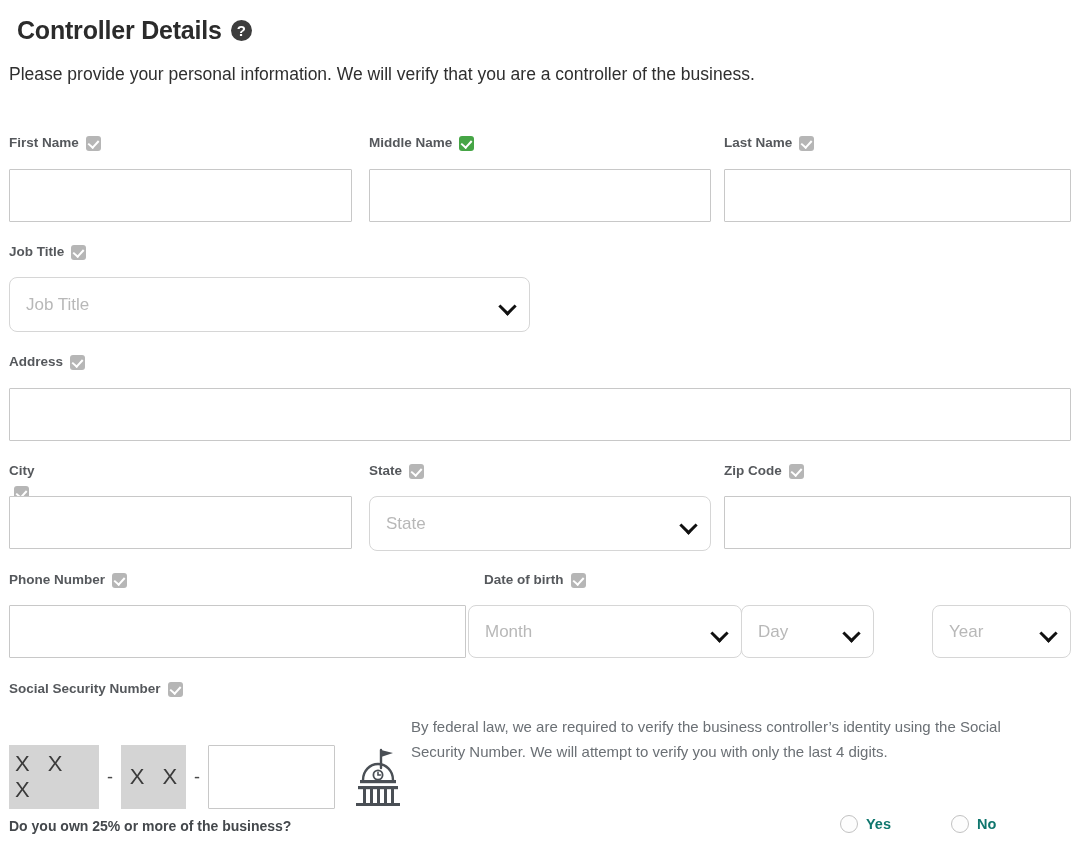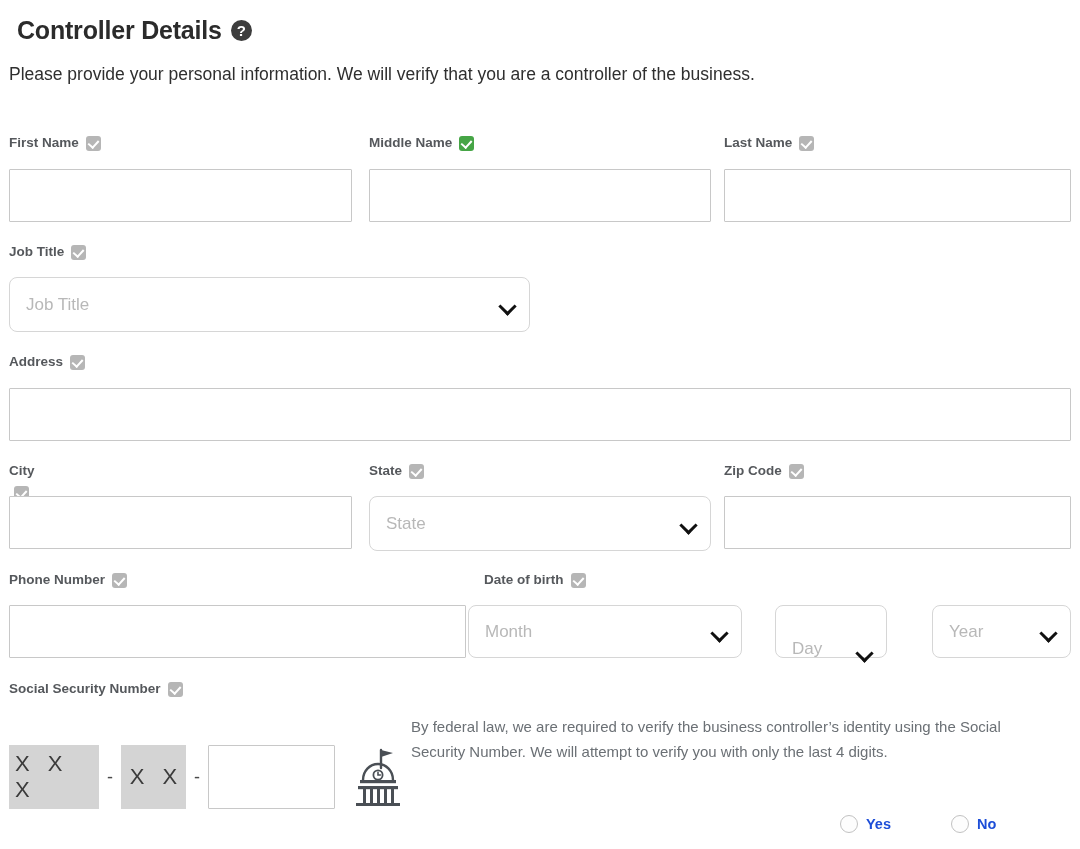--- a/index.html
+++ b/index.html
@@ -211,21 +211,21 @@
     color: #44484c;
   }
   .radio-group {
     position: absolute;
     top: 815px;
     display: flex;
     align-items: center;
     gap: 8px;
     font-size: 14.5px;
     font-weight: bold;
-    color: #1d4ed8;
+    color: #0f766e;
     cursor: pointer;
   }
   .radio-group.yes { left: 840px; }
   .radio-group.no  { left: 951px; }
   .radio-circle {
     width: 18px;
     height: 18px;
     border-radius: 50%;
     border: 1px solid #c2c2c2;
     background: #fdfdfd;
@@ -304,21 +304,21 @@
   <input class="text-input" style="left: 9px; top: 605px; width: 457px; height: 53px;" placeholder="">
 
   <div class="field-label" style="left:484px; top:572px;">
     <span>Date of birth</span>
     <span class="check-badge"></span>
   </div>
   <div class="select-box" style="left:468px; top:605px; width:274px; height:53px;">
     <span class="sel-value">Month</span>
     <span class="chevron"></span>
   </div>
-  <div class="select-box" style="left:775px; top:605px; width:112px; height:53px;align-items:flex-end;">
+  <div class="select-box" style="left:741px; top:605px; width:133px; height:53px;">
     <span class="sel-value">Day</span>
     <span class="chevron"></span>
   </div>
   <div class="select-box" style="left:932px; top:605px; width:139px; height:53px;">
     <span class="sel-value">Year</span>
     <span class="chevron"></span>
   </div>
 
   <div class="field-label" style="left:9px; top:681px;">
     <span>Social Security Number</span>
@@ -351,20 +351,21 @@
       <rect x="22" y="43" width="3" height="14" fill="#4a4f55"></rect>
       <rect x="29" y="43" width="3" height="14" fill="#4a4f55"></rect>
       <rect x="36" y="43" width="3" height="14" fill="#4a4f55"></rect>
 
       <rect x="1" y="57" width="44" height="3" fill="#4a4f55"></rect>
     </svg>
   </div>
 
   <div class="ssn-note">By federal law, we are required to verify the business controller’s identity using the Social Security Number. We will attempt to verify you with only the last 4 digits.</div>
 
+  <div class="own-question">Do you own 25% or more of the business?</div>
   <div class="radio-group yes">
     <span class="radio-circle"></span>
     <span>Yes</span>
   </div>
   <div class="radio-group no">
     <span class="radio-circle"></span>
     <span>No</span>
   </div>
 
 </div>

